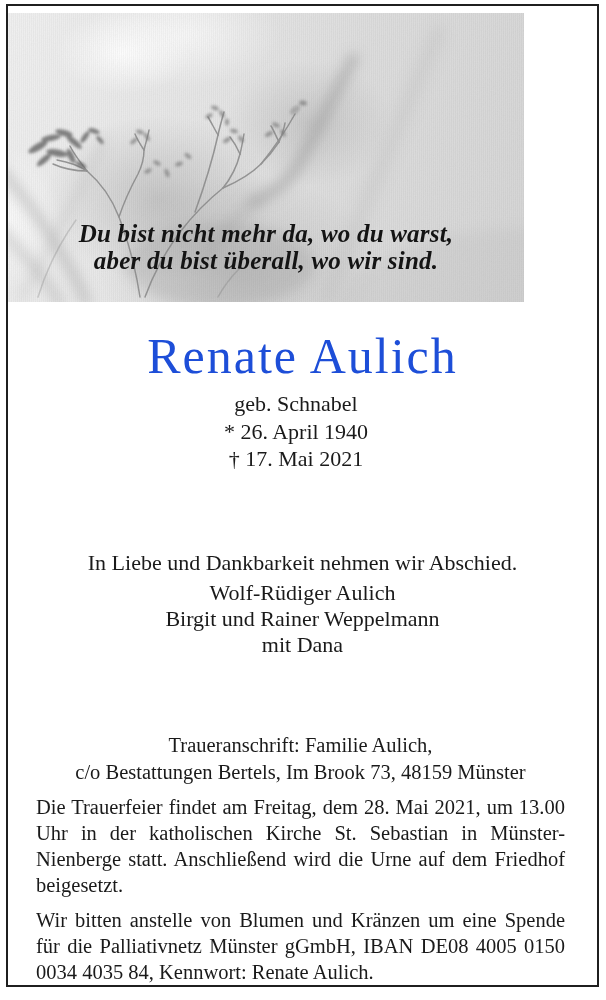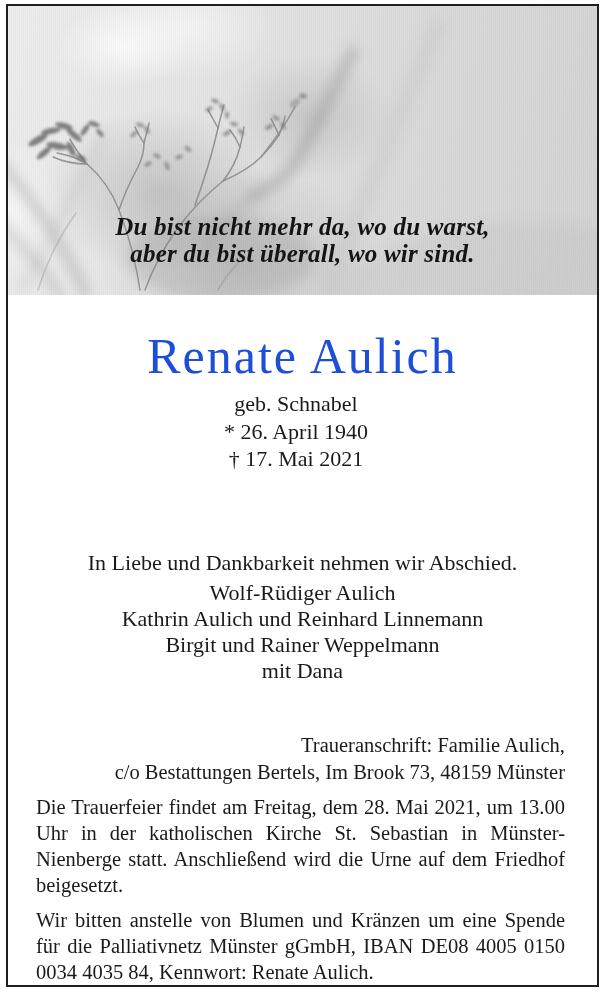--- a/index.html
+++ b/index.html
@@ -6,21 +6,21 @@
   .page{
     position:relative;width:606px;height:1000px;background:#ffffff;overflow:hidden;
     font-family:"Liberation Serif","DejaVu Serif",serif;color:#1a1a1a;
   }
   .sheet{
     position:absolute;left:6px;top:4px;width:593px;height:983px;
     box-sizing:border-box;border:2px solid #1f1f1f;background:#ffffff;
   }
   
   .photo{
-    position:absolute;left:0;top:0;width:589px;height:289px;overflow:hidden;
+    position:absolute;left:0;top:7px;width:516px;height:289px;overflow:hidden;
     background:
       repeating-linear-gradient(90deg, rgba(255,255,255,.06) 0 1px, rgba(120,120,120,.05) 1px 2px),
       radial-gradient(90px 55px at 115px 40px, rgba(255,255,255,.95), rgba(255,255,255,0) 75%),
       radial-gradient(130px 70px at 175px 22px, rgba(255,255,255,.70), rgba(255,255,255,0) 75%),
       radial-gradient(70px 95px at 0px 205px, rgba(255,255,255,.75), rgba(255,255,255,0) 75%),
       radial-gradient(160px 115px at 150px 185px, rgba(120,120,120,.32), rgba(120,120,120,0) 72%),
       radial-gradient(120px 90px at 300px 110px, rgba(125,125,125,.25), rgba(125,125,125,0) 70%),
       radial-gradient(200px 130px at 230px 255px, rgba(120,120,120,.28), rgba(120,120,120,0) 72%),
       linear-gradient(103deg, #f0f0f0 0%, #e6e6e6 35%, #dcdcdc 62%, #d4d4d4 100%);
   }
@@ -35,21 +35,21 @@
   .details{position:absolute;left:0;right:13px;top:384px;text-align:center;font-size:22px;line-height:27.5px;}
   .farewell{position:absolute;left:0;right:0;top:520px;text-align:center;font-size:22px;line-height:26px;margin-top:24px;}
   .mourners{position:absolute;left:0;right:0;top:574px;text-align:center;font-size:22px;line-height:26px;}
   .address{position:absolute;left:28px;width:529px;top:726px;font-size:20.5px;line-height:26.5px;}
   .para{position:absolute;left:28px;width:529px;font-size:20.5px;line-height:26px;}
   .para-funeral{top:788px;}
   .para-donation{top:901px;}
   .lines-justify .line{text-align:justify;text-align-last:justify;}
   .lines-justify .line:last-child{text-align-last:left;}
   .lines-center .line{text-align:center;}
-  .lines-left .line{text-align:right;}
+  .lines-left .line{text-align:center;}
 </style>
 </head>
 <body>
 
 <div class="page">
   <div class="sheet">
 
     <div class="photo">
       <svg width="589" height="289" viewBox="0 0 589 289" aria-hidden="true">
         <defs>
@@ -156,21 +156,20 @@
     <div class="details lines-center">
         <div class="line">geb. Schnabel</div>
         <div class="line">* 26. April 1940</div>
         <div class="line">† 17. Mai 2021</div>
       </div>
 
     <div class="farewell">In Liebe und Dankbarkeit nehmen wir Abschied.</div>
 
     <div class="mourners lines-center">
         <div class="line">Wolf-Rüdiger Aulich</div>
-        <div class="line">Kathrin Aulich und Reinhard Linnemann</div>
         <div class="line">Birgit und Rainer Weppelmann</div>
         <div class="line">mit Dana</div>
       </div>
 
     <div class="address lines-left">
         <div class="line">Traueranschrift: Familie Aulich,</div>
         <div class="line">c/o Bestattungen Bertels, Im Brook 73, 48159 Münster</div>
       </div>
 
     <div class="para para-funeral lines-justify">

